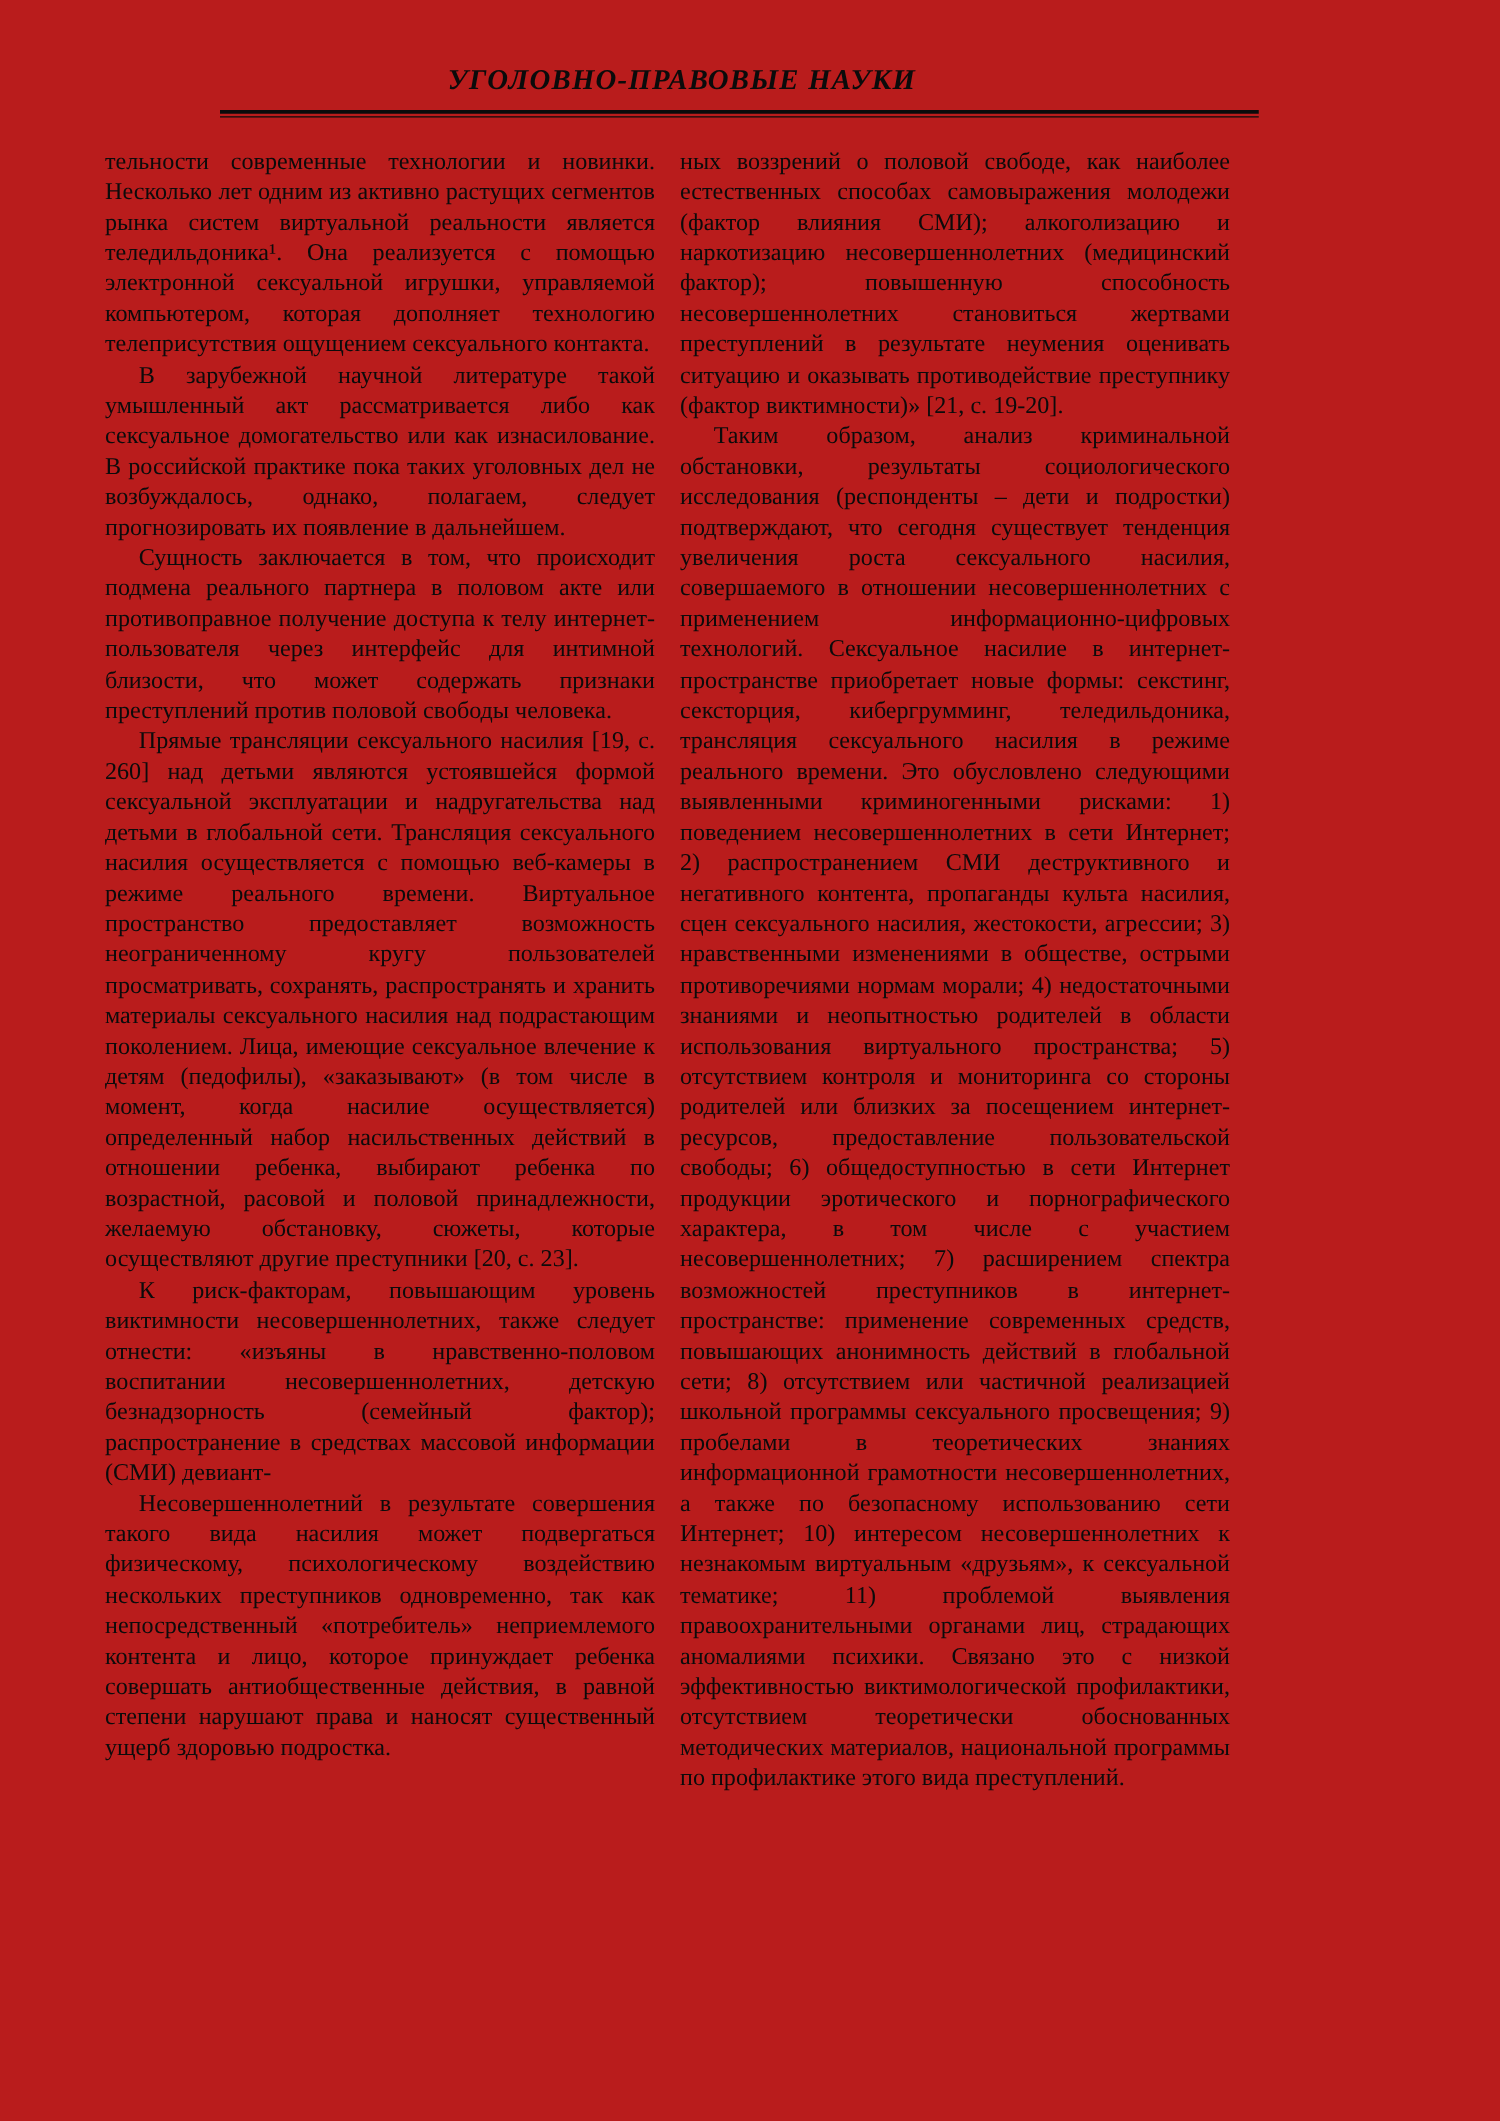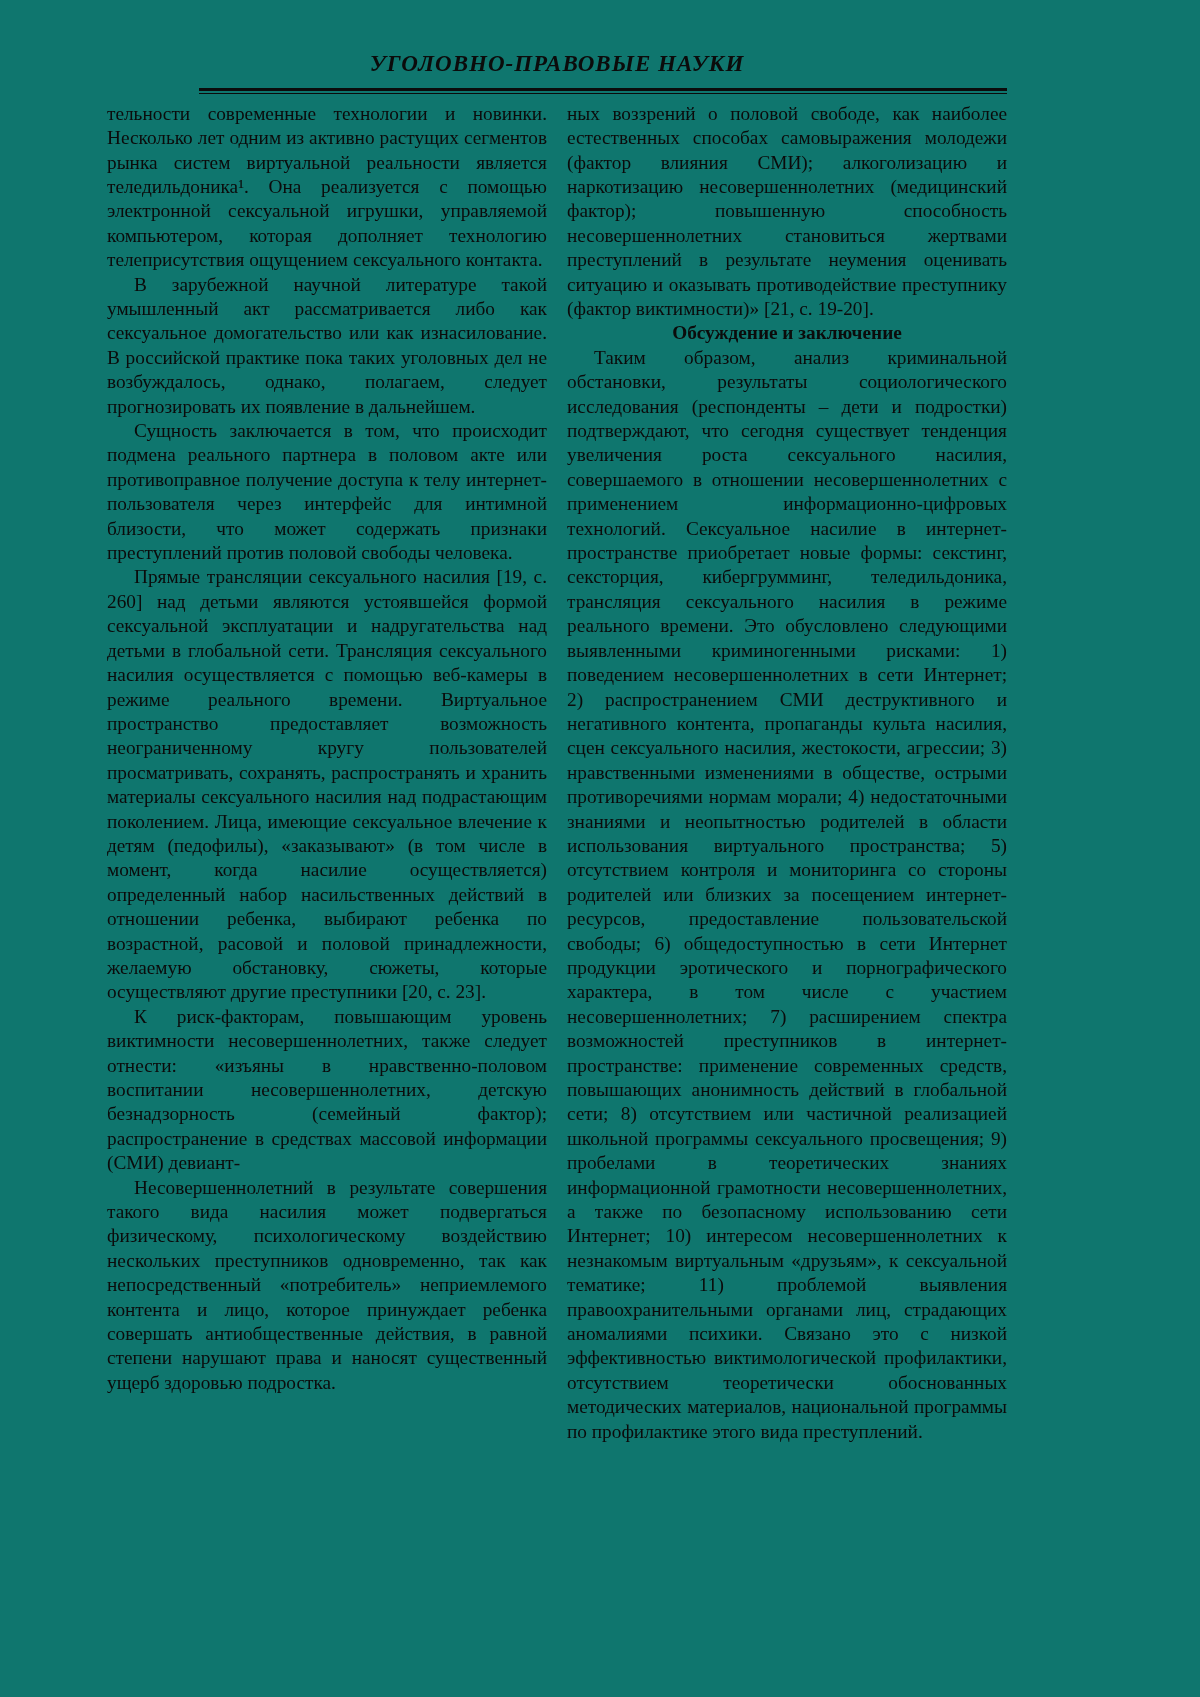--- a/index.html
+++ b/index.html
@@ -4,23 +4,23 @@
 <style>
   html, body {
     margin: 0;
     padding: 0;
     background: #ffffff;
   }
   .page {
     position: relative;
     width: 1200px;
     height: 1697px;
-    background: #0f766e;
+    background: #b91c1c;
     box-sizing: border-box;
-    padding: 50px 193px 0 107px;
+    padding: 50px 193px 0 84px;
     color: #0b0b0b;
     font-family: "Liberation Serif", "DejaVu Serif", serif;
   }
   .running-head {
     font-size: 23px;
     line-height: 1.25;
     font-weight: bold;
     font-style: italic;
     text-align: center;
     letter-spacing: 1px;
@@ -28,21 +28,21 @@
   }
   .header-rule {
     height: 2px;
     border-top: 3.5px solid #0b0b0b;
     border-bottom: 1.5px solid #0b0b0b;
     margin: 0 0 0 92px;
   }
   .columns {
     display: flex;
     gap: 20px;
-    margin-top: 8px;
+    margin-top: 24px;
   }
   .col {
     width: 440px;
     font-size: 19.3px;
     line-height: 24.4px;
     text-align: justify;
     hyphens: auto;
     -webkit-hyphens: auto;
   }
   .col p {
@@ -93,20 +93,19 @@
       <p class="p-cont">тельности современные технологии и новинки. Несколько лет одним из активно растущих сегментов рынка систем виртуальной реальности является теледильдоника¹. Она реализуется с помощью электронной сексуальной игрушки, управляемой компьютером, которая дополняет технологию телеприсутствия ощущением сексуального контакта.</p>
       <p>В зарубежной научной литературе такой умышленный акт рассматривается либо как сексуальное домогательство или как изнасилование. В российской практике пока таких уголовных дел не возбуждалось, однако, полагаем, следует прогнозировать их появление в дальнейшем.</p>
       <p>Сущность заключается в том, что происходит подмена реального партнера в половом акте или противоправное получение доступа к телу интернет-пользователя через интерфейс для интимной близости, что может содержать признаки преступлений против половой свободы человека.</p>
       <p>Прямые трансляции сексуального насилия [19, с. 260] над детьми являются устоявшейся формой сексуальной эксплуатации и надругательства над детьми в глобальной сети. Трансляция сексуального насилия осуществляется с помощью веб-камеры в режиме реального времени. Виртуальное пространство предоставляет возможность неограниченному кругу пользователей просматривать, сохранять, распространять и хранить материалы сексуального насилия над подрастающим поколением. Лица, имеющие сексуальное влечение к детям (педофилы), «заказывают» (в том числе в момент, когда насилие осуществляется) определенный набор насильственных действий в отношении ребенка, выбирают ребенка по возрастной, расовой и половой принадлежности, желаемую обстановку, сюжеты, которые осуществляют другие преступники [20, с. 23].</p>
       <p>К риск-факторам, повышающим уровень виктимности несовершеннолетних, также следует отнести: «изъяны в нравственно-половом воспитании несовершеннолетних, детскую безнадзорность (семейный фактор); распространение в средствах массовой информации (СМИ) девиант-</p>
       <p>Несовершеннолетний в результате совершения такого вида насилия может подвергаться физическому, психологическому воздействию нескольких преступников одновременно, так как непосредственный «потребитель» неприемлемого контента и лицо, которое принуждает ребенка совершать антиобщественные действия, в равной степени нарушают права и наносят существенный ущерб здоровью подростка.</p>
     </section>
 
     <section class="col">
       <p class="p-cont">ных воззрений о половой свободе, как наиболее естественных способах самовыражения молодежи (фактор влияния СМИ); алкоголизацию и наркотизацию несовершеннолетних (медицинский фактор); повышенную способность несовершеннолетних становиться жертвами преступлений в результате неумения оценивать ситуацию и оказывать противодействие преступнику (фактор виктимности)» [21, с. 19-20].</p>
-      <h2 class="section-heading">Обсуждение и заключение</h2>
       <p>Таким образом, анализ криминальной обстановки, результаты социологического исследования (респонденты – дети и подростки) подтверждают, что сегодня существует тенденция увеличения роста сексуального насилия, совершаемого в отношении несовершеннолетних с применением информационно-цифровых технологий. Сексуальное насилие в интернет-пространстве приобретает новые формы: секстинг, сексторция, кибергрумминг, теледильдоника, трансляция сексуального насилия в режиме реального времени. Это обусловлено следующими выявленными криминогенными рисками: 1) поведением несовершеннолетних в сети Интернет; 2) распространением СМИ деструктивного и негативного контента, пропаганды культа насилия, сцен сексуального насилия, жестокости, агрессии; 3) нравственными изменениями в обществе, острыми противоречиями нормам морали; 4) недостаточными знаниями и неопытностью родителей в области использования виртуального пространства; 5) отсутствием контроля и мониторинга со стороны родителей или близких за посещением интернет-ресурсов, предоставление пользовательской свободы; 6) общедоступностью в сети Интернет продукции эротического и порнографического характера, в том числе с участием несовершеннолетних; 7) расширением спектра возможностей преступников в интернет-пространстве: применение современных средств, повышающих анонимность действий в глобальной сети; 8) отсутствием или частичной реализацией школьной программы сексуального просвещения; 9) пробелами в теоретических знаниях информационной грамотности несовершеннолетних, а также по безопасному использованию сети Интернет; 10) интересом несовершеннолетних к незнакомым виртуальным «друзьям», к сексуальной тематике; 11) проблемой выявления правоохранительными органами лиц, страдающих аномалиями психики. Связано это с низкой эффективностью виктимологической профилактики, отсутствием теоретически обоснованных методических материалов, национальной программы по профилактике этого вида преступлений.</p>
     </section>
 
   </main>
 
 
 </div>
 
 </body></html>

